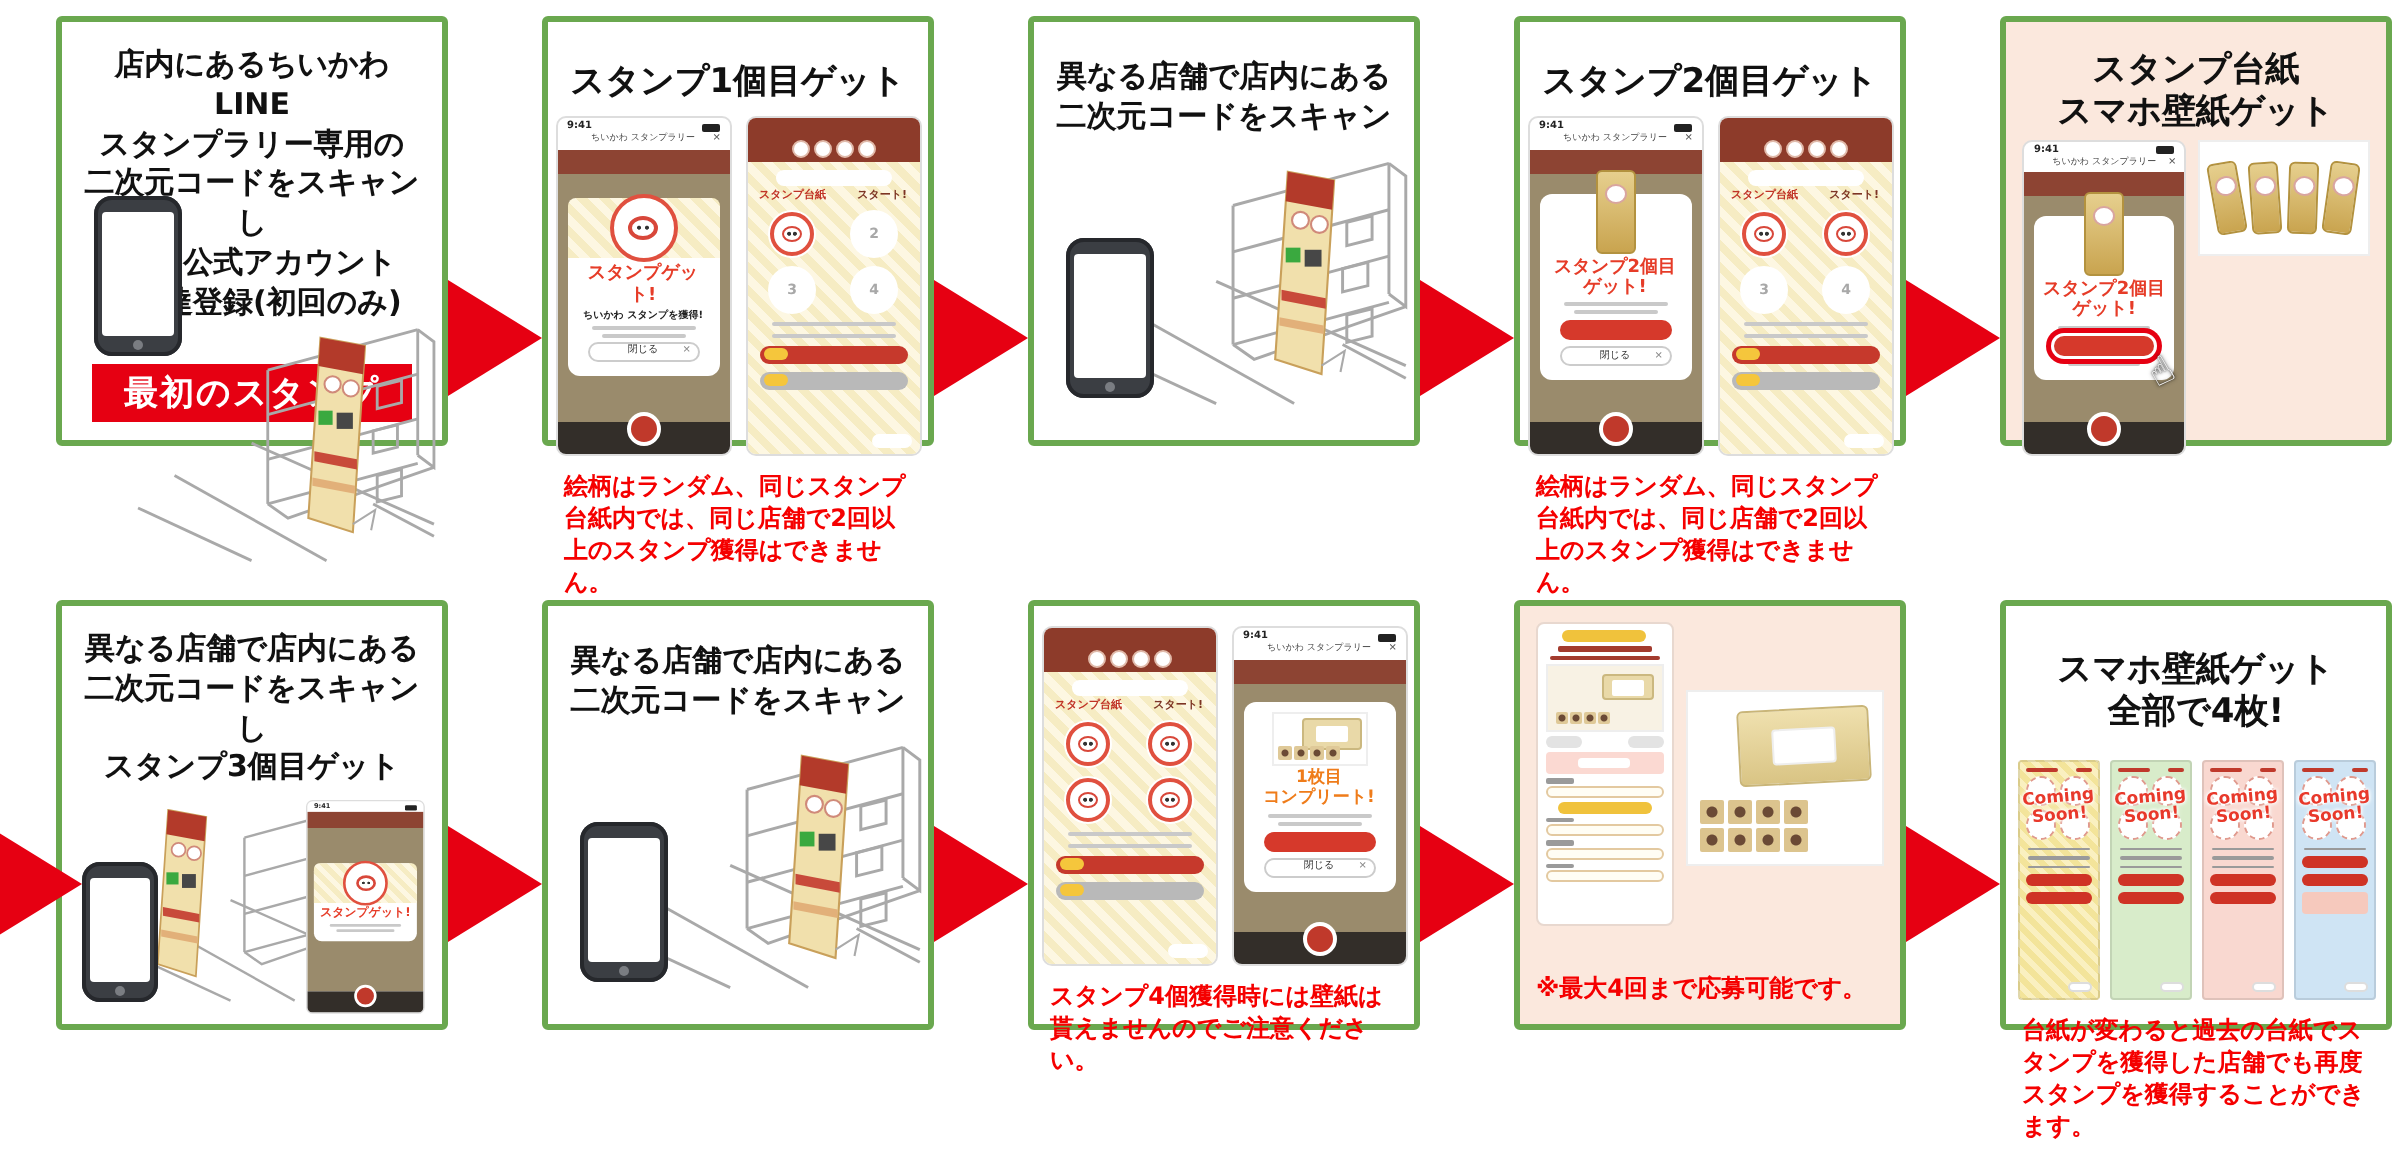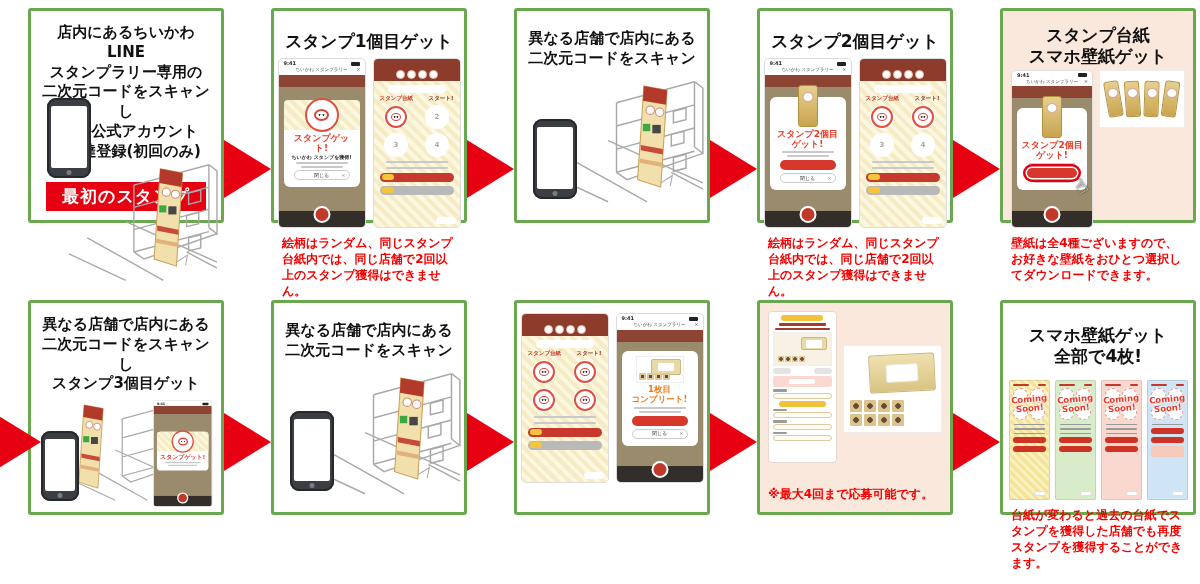--- a/index.html
+++ b/index.html
@@ -409,21 +409,20 @@
           <div class="pfoot"></div>
           <span class="hand"></span>
         </div>
         <div class="wpbox">
           <span class="wp r1"></span>
           <span class="wp r2"></span>
           <span class="wp r3"></span>
           <span class="wp r4"></span>
         </div>
       </div>
-      <div class="note">壁紙は全4種ございますので、お好きな壁紙をおひとつ選択してダウンロードできます。</div>
     </div>
   </div>
 
   <div class="row row2">
 
     <div class="panel">
       <div class="ptext">
         <span class="ln">異なる店舗で店内にある</span>
         <span class="ln">二次元コードをスキャンし</span>
         <span class="ln">スタンプ3個目ゲット</span>
@@ -593,20 +592,21 @@
               <div class="rbtn"></div>
               <div class="cbtn">
                   <span>閉じる</span>
                   <span class="x">×</span>
                 </div>
             </div>
           </div>
           <div class="pfoot"></div>
         </div>
       </div>
+      <div class="note">スタンプ4個獲得時には壁紙は貰えませんのでご注意ください。</div>
     </div>
 
     <div class="panel pink">
       <div style="display:flex;gap:6px;width:100%;align-items:flex-start">
         <div class="form">
           <span class="fgold"></span>
           <span class="fl"></span>
           <span class="fl w"></span>
           <div class="fimg">
             <span class="lid"></span>

